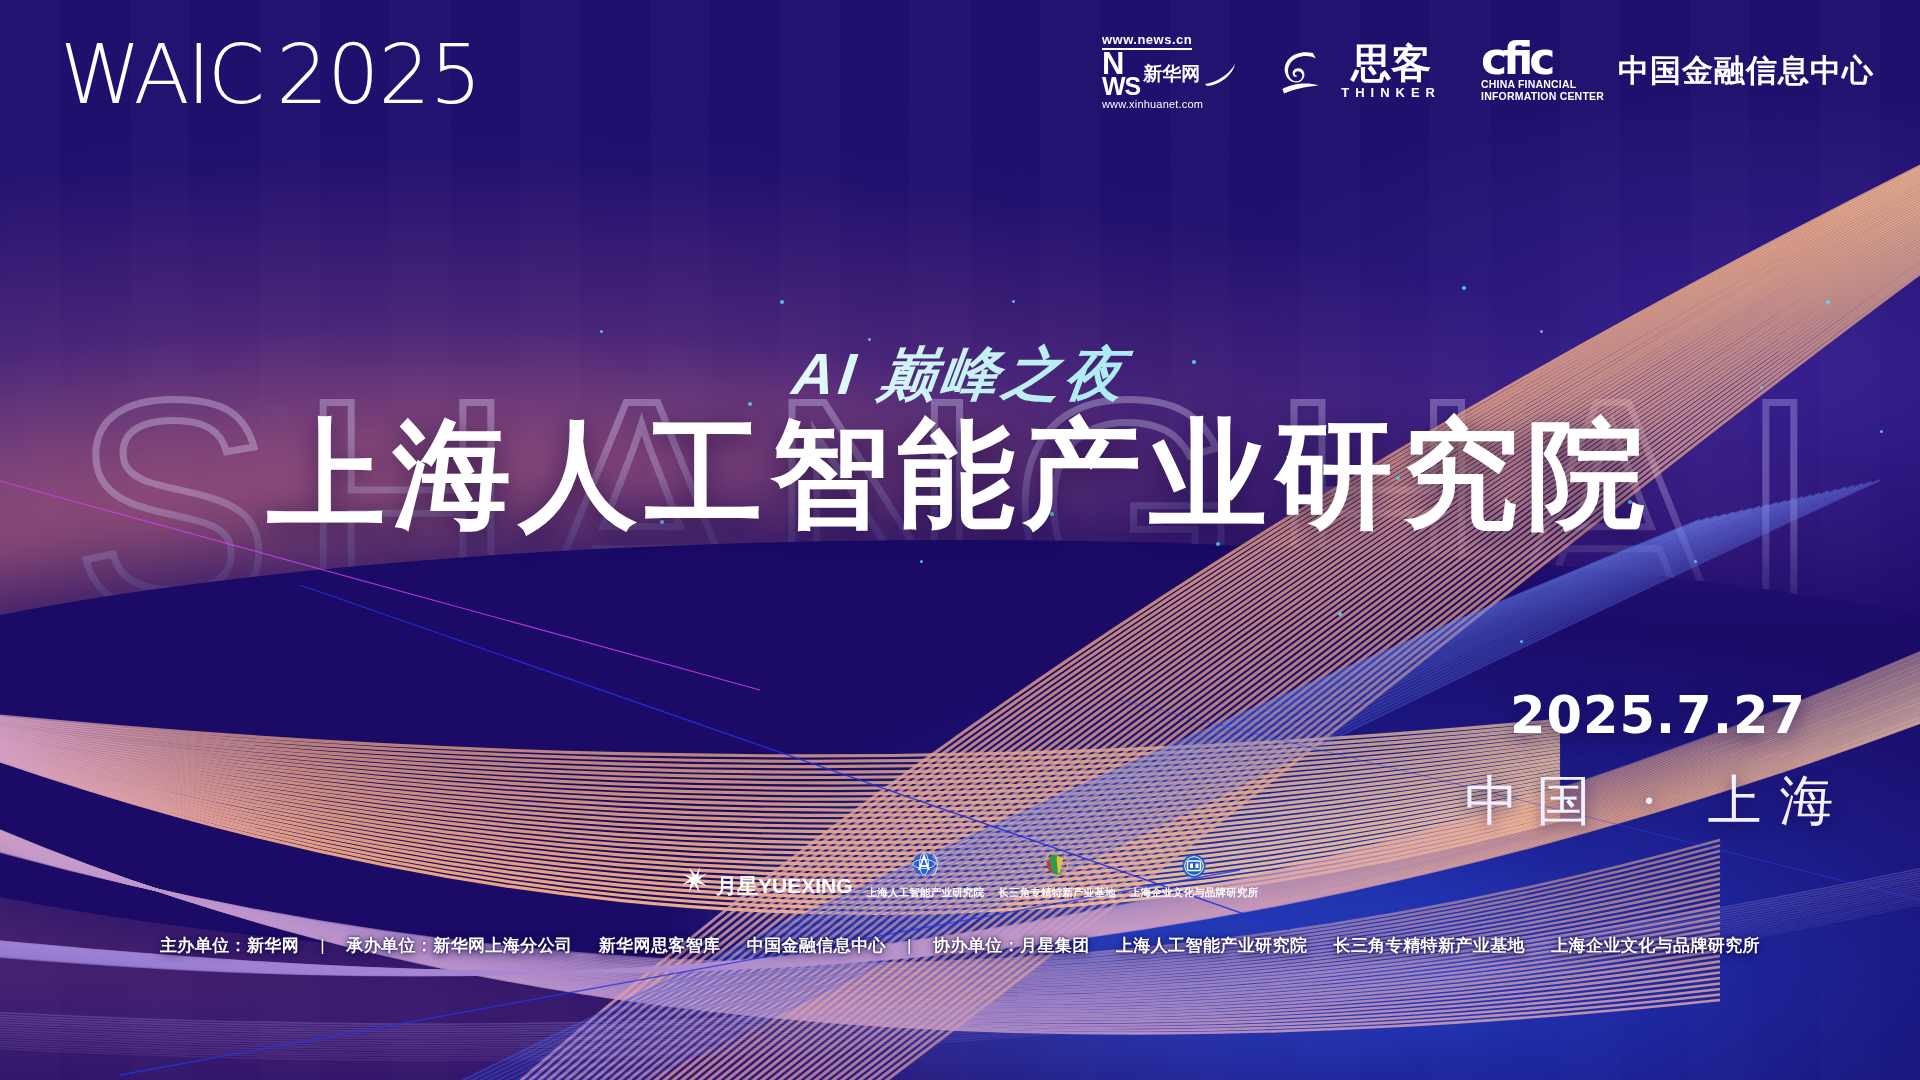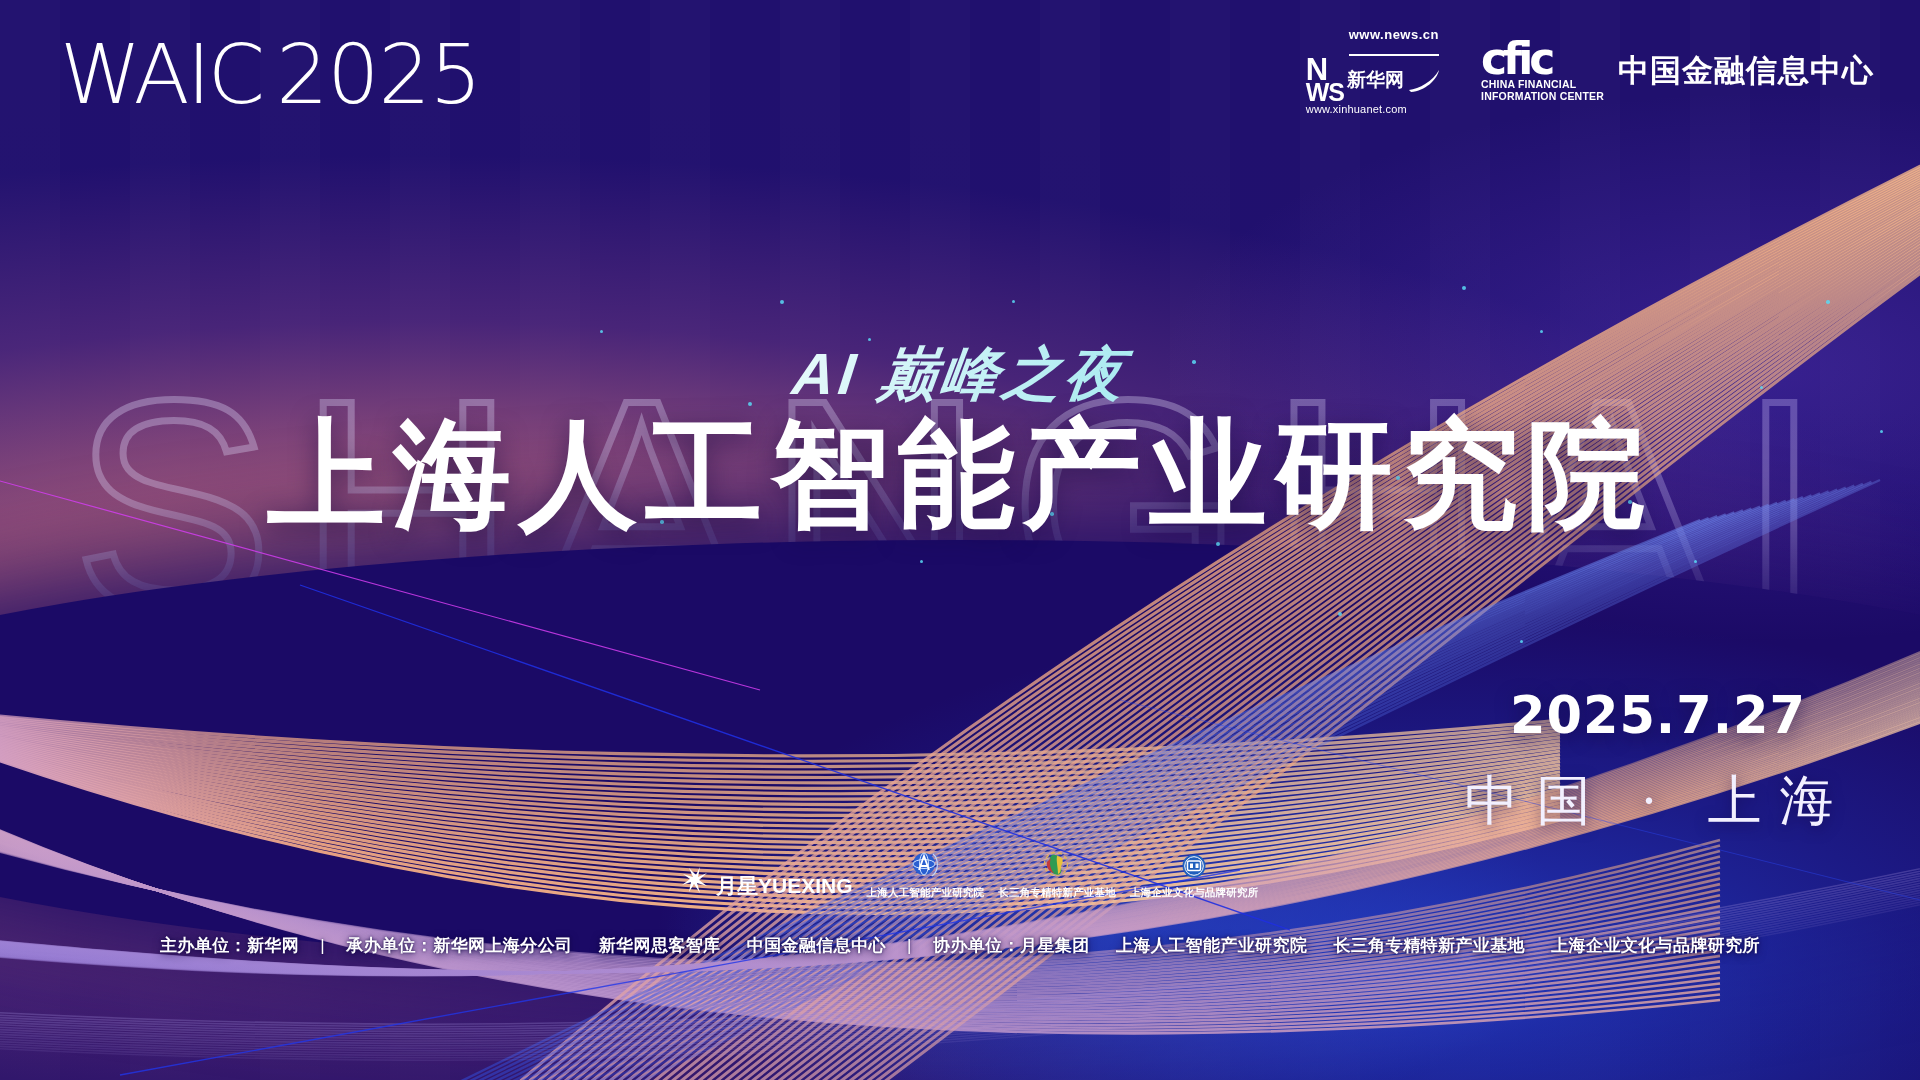--- a/index.html
+++ b/index.html
@@ -69,21 +69,21 @@
   #waic-logo .wyear{font-weight:200;letter-spacing:-1px;margin-left:14px;}
 
   #header-logos{
     position:absolute;right:46px;top:28px;height:86px;
     display:flex;align-items:center;gap:40px;
   }
   .hlogo{display:flex;align-items:center;color:#fff;}
 
   
   #logo-xinhua{flex-direction:column;align-items:flex-start;gap:1px;}
-  #logo-xinhua .url-top{font-size:13px;letter-spacing:.5px;border-bottom:2px solid #fff;padding-bottom:12px;font-weight:700;margin-left:43px;}
+  #logo-xinhua .url-top{font-size:13px;letter-spacing:.5px;border-bottom:2px solid #fff;padding-bottom:1px;font-weight:700;}
   #logo-xinhua .mid{display:flex;align-items:center;gap:3px;}
   #logo-xinhua .nws{font-size:31px;font-weight:900;line-height:.82;letter-spacing:-1px;}
   #logo-xinhua .cn{font-size:19px;font-weight:700;line-height:1.05;letter-spacing:0px;}
   #logo-xinhua .url-bot{font-size:11px;letter-spacing:.2px;font-weight:400;}
 
   
   #logo-thinker{gap:10px;}
   #logo-thinker .mark{width:54px;height:54px;}
   #logo-thinker .tw{display:flex;flex-direction:column;align-items:center;}
   #logo-thinker .cnm{font-size:40px;font-weight:700;line-height:1;font-family:"DejaVu Sans","Liberation Sans",sans-serif;}
@@ -416,20 +416,31 @@
             <span class="nws" style="font-size:25px">WS</span>
           </div>
           <span class="cn">新华网</span>
           <svg width="34" height="26" viewBox="0 0 34 26">
             <path d="M2 23 C12 22 26 14 32 3 C30 13 18 24 4 25 Z" fill="#fff"></path>
           </svg>
         </div>
         <div class="url-bot">www.xinhuanet.com</div>
       </div>
 
+      <div class="hlogo" id="logo-thinker">
+        <svg class="mark" viewBox="0 0 60 60">
+          <path d="M40 10 C20 6 6 18 9 32 C11 42 22 46 28 40 C33 35 30 27 24 27 C19 27 16 31 18 35 C19 37 22 37 23 35
+                   C21 36 19 34 20 32 C22 29 27 30 28 34 C29 39 24 43 19 41 C12 38 10 28 15 21 C21 13 34 11 43 16 Z" fill="#fff"></path>
+          <path d="M6 50 C16 44 34 42 46 46 C34 47 18 50 8 55 Z" fill="#fff"></path>
+        </svg>
+        <div class="tw">
+          <span class="cnm">思客</span>
+          <span class="en">THINKER</span>
+        </div>
+      </div>
 
       <div class="hlogo" id="logo-cfic">
         <div class="cf">
           <span class="cficmark">cfic</span>
           <span class="cficsub">CHINA FINANCIAL</span>
           <span class="cficsub">INFORMATION CENTER</span>
         </div>
         <span class="cficcn">中国金融信息中心</span>
       </div>
 

